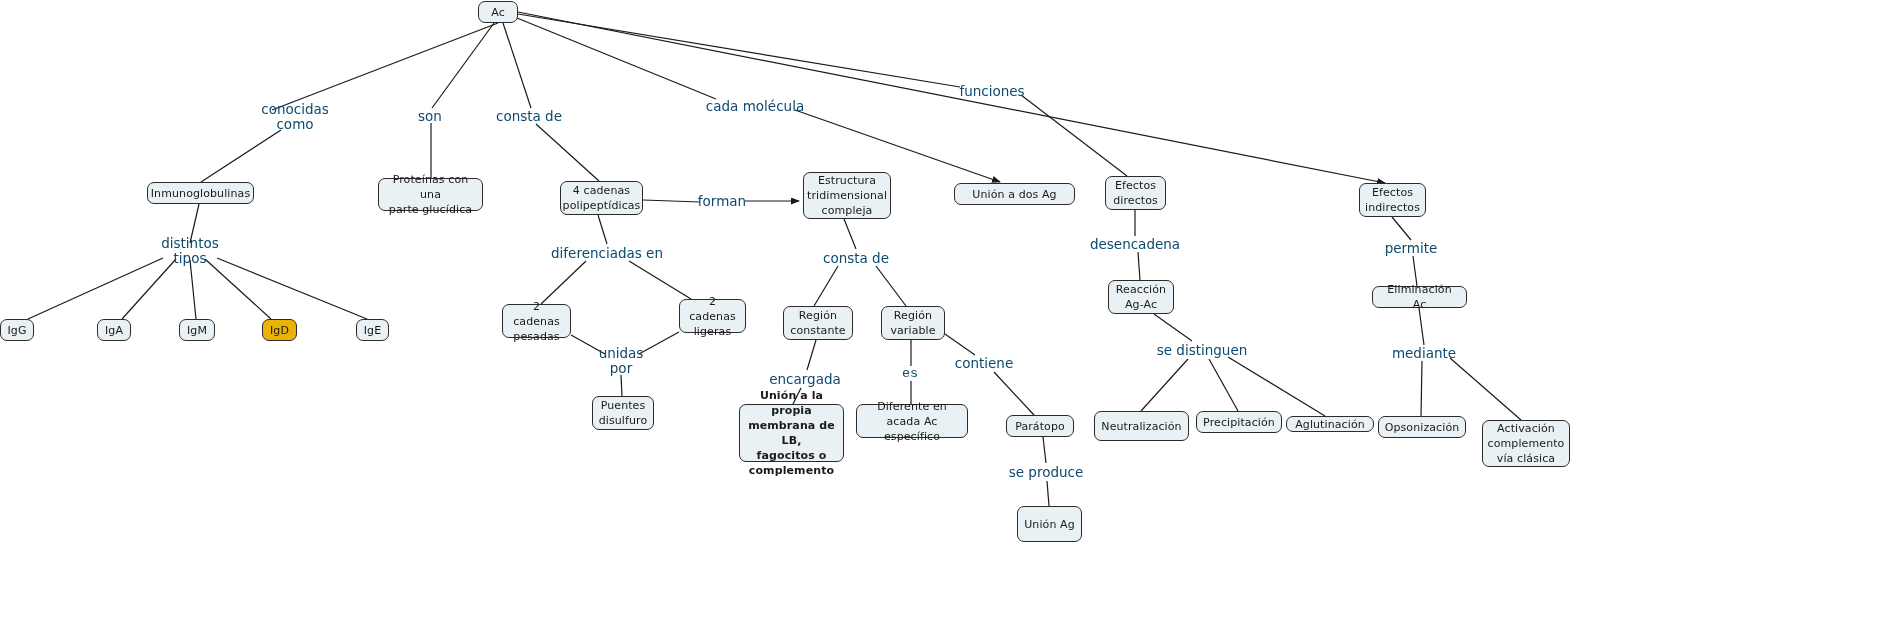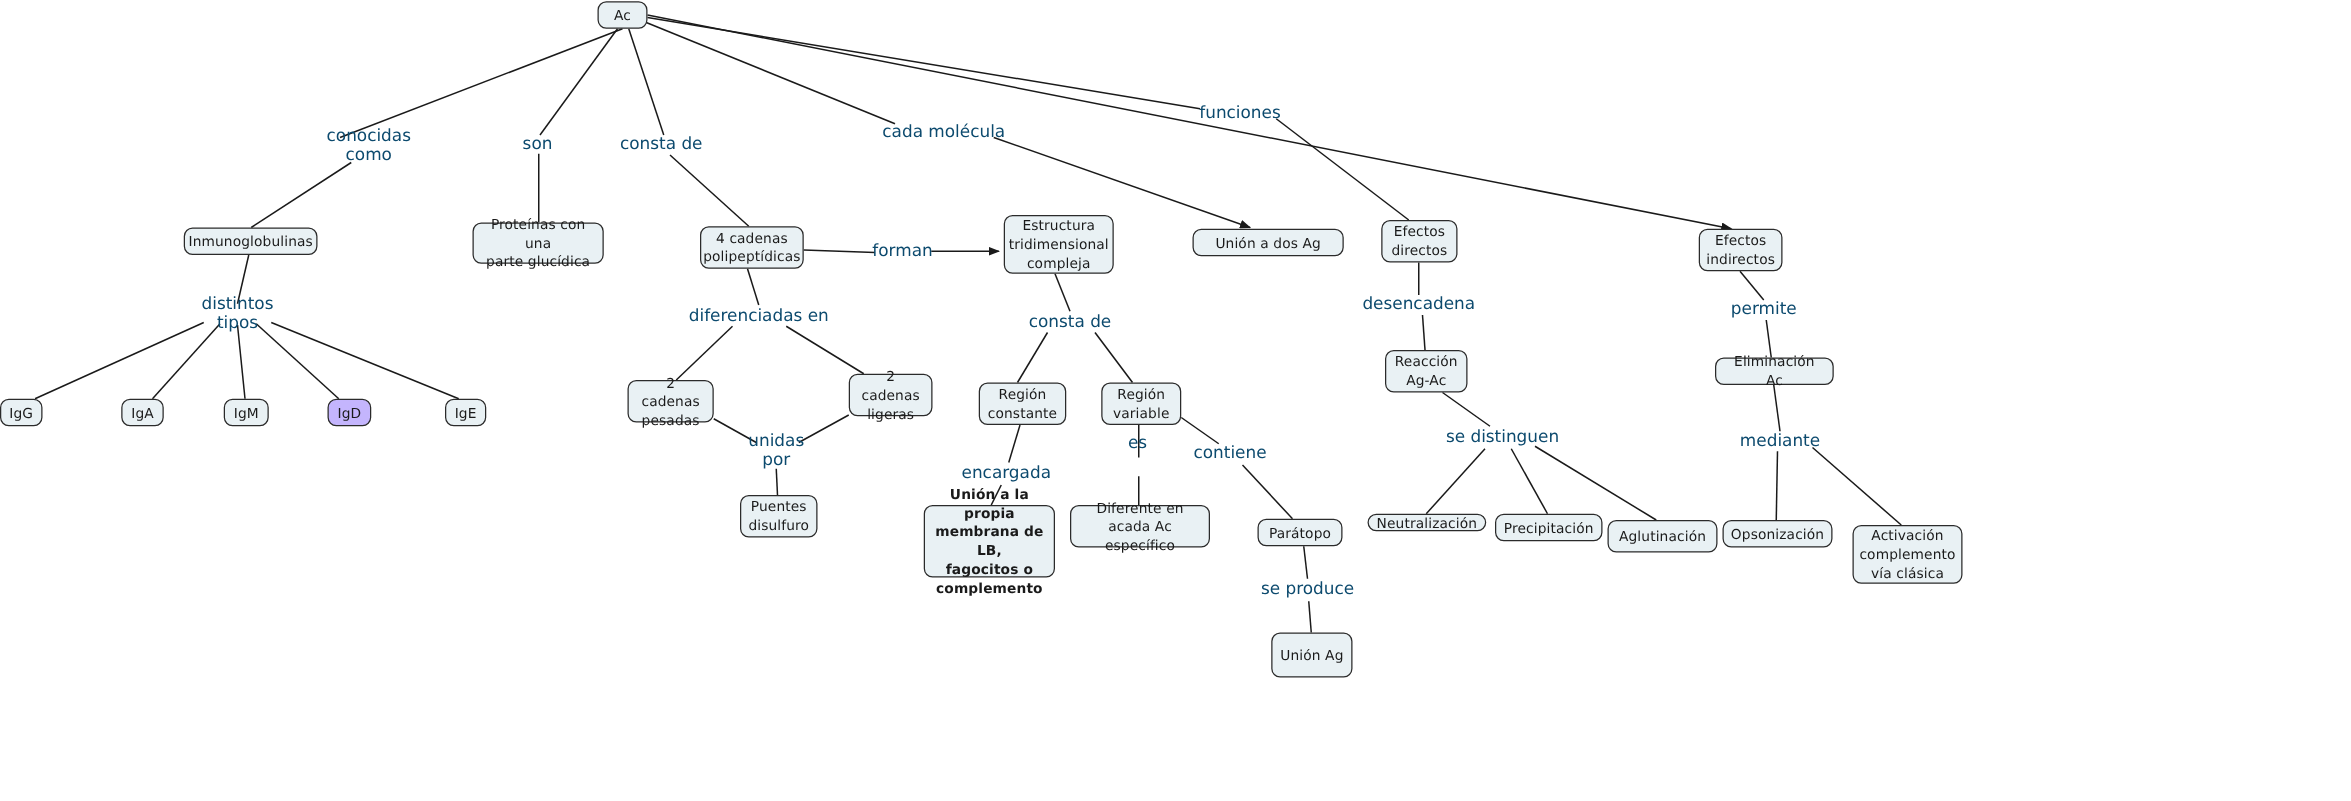--- a/index.html
+++ b/index.html
@@ -116,21 +116,21 @@
         <polyline points="1450,358 1521,420" fill="none" stroke="#1a1a1a" stroke-width="1.2"></polyline>
       </g>
   </svg>
 
   <div id="nodes-group">
       <div class="node" style="left: 478px; top: 1px; width: 40px; height: 22px; background: rgb(233, 241, 244); border-color: rgb(43, 43, 43);">Ac</div>
       <div class="node" style="left: 147px; top: 182px; width: 107px; height: 22px; background: rgb(233, 241, 244); border-color: rgb(43, 43, 43);">Inmunoglobulinas</div>
       <div class="node" style="left: 0px; top: 319px; width: 34px; height: 22px; background: rgb(233, 241, 244); border-color: rgb(43, 43, 43);">IgG</div>
       <div class="node" style="left: 97px; top: 319px; width: 34px; height: 22px; background: rgb(233, 241, 244); border-color: rgb(43, 43, 43);">IgA</div>
       <div class="node" style="left: 179px; top: 319px; width: 36px; height: 22px; background: rgb(233, 241, 244); border-color: rgb(43, 43, 43);">IgM</div>
-      <div class="node" style="left: 262px; top: 319px; width: 35px; height: 22px; background: #c4b5fd; border-color: rgb(43, 43, 43);">IgD</div>
+      <div class="node" style="left: 262px; top: 319px; width: 35px; height: 22px; background: #eab308; border-color: rgb(43, 43, 43);">IgD</div>
       <div class="node" style="left: 356px; top: 319px; width: 33px; height: 22px; background: rgb(233, 241, 244); border-color: rgb(43, 43, 43);">IgE</div>
       <div class="node" style="left: 378px; top: 178px; width: 105px; height: 33px; background: rgb(233, 241, 244); border-color: rgb(43, 43, 43);">Proteínas con una
 parte glucídica</div>
       <div class="node" style="left: 560px; top: 181px; width: 83px; height: 34px; background: rgb(233, 241, 244); border-color: rgb(43, 43, 43);">4 cadenas
 polipeptídicas</div>
       <div class="node" style="left: 502px; top: 304px; width: 69px; height: 34px; background: rgb(233, 241, 244); border-color: rgb(43, 43, 43);">2 cadenas
 pesadas</div>
       <div class="node" style="left: 679px; top: 299px; width: 67px; height: 34px; background: rgb(233, 241, 244); border-color: rgb(43, 43, 43);">2 cadenas
 ligeras</div>
       <div class="node" style="left: 592px; top: 396px; width: 62px; height: 34px; background: rgb(233, 241, 244); border-color: rgb(43, 43, 43);">Puentes
@@ -148,23 +148,23 @@
 complemento</div>
       <div class="node" style="left: 856px; top: 404px; width: 112px; height: 34px; background: rgb(233, 241, 244); border-color: rgb(43, 43, 43);">Diferente en
 acada Ac específico</div>
       <div class="node" style="left: 1006px; top: 415px; width: 68px; height: 22px; background: rgb(233, 241, 244); border-color: rgb(43, 43, 43);">Parátopo</div>
       <div class="node" style="left: 1017px; top: 506px; width: 65px; height: 36px; background: rgb(233, 241, 244); border-color: rgb(43, 43, 43);">Unión Ag</div>
       <div class="node" style="left: 954px; top: 183px; width: 121px; height: 22px; background: rgb(233, 241, 244); border-color: rgb(43, 43, 43);">Unión a dos Ag</div>
       <div class="node" style="left: 1105px; top: 176px; width: 61px; height: 34px; background: rgb(233, 241, 244); border-color: rgb(43, 43, 43);">Efectos
 directos</div>
       <div class="node" style="left: 1108px; top: 280px; width: 66px; height: 34px; background: rgb(233, 241, 244); border-color: rgb(43, 43, 43);">Reacción
 Ag-Ac</div>
-      <div class="node" style="left: 1094px; top: 411px; width: 95px; height: 14px; background: rgb(233, 241, 244); border-color: rgb(43, 43, 43);">Neutralización</div>
+      <div class="node" style="left: 1094px; top: 411px; width: 95px; height: 30px; background: rgb(233, 241, 244); border-color: rgb(43, 43, 43);">Neutralización</div>
       <div class="node" style="left: 1196px; top: 411px; width: 86px; height: 22px; background: rgb(233, 241, 244); border-color: rgb(43, 43, 43);">Precipitación</div>
-      <div class="node" style="left: 1286px; top: 416px; width: 88px; height: 26px; background: rgb(233, 241, 244); border-color: rgb(43, 43, 43);">Aglutinación</div>
+      <div class="node" style="left: 1286px; top: 416px; width: 88px; height: 16px; background: rgb(233, 241, 244); border-color: rgb(43, 43, 43);">Aglutinación</div>
       <div class="node" style="left: 1359px; top: 183px; width: 67px; height: 34px; background: rgb(233, 241, 244); border-color: rgb(43, 43, 43);">Efectos
 indirectos</div>
       <div class="node" style="left: 1372px; top: 286px; width: 95px; height: 22px; background: rgb(233, 241, 244); border-color: rgb(43, 43, 43);">Eliminación Ac</div>
       <div class="node" style="left: 1378px; top: 416px; width: 88px; height: 22px; background: rgb(233, 241, 244); border-color: rgb(43, 43, 43);">Opsonización</div>
       <div class="node" style="left: 1482px; top: 420px; width: 88px; height: 47px; background: rgb(233, 241, 244); border-color: rgb(43, 43, 43);">Activación
 complemento
 vía clásica</div>
     </div>
   <div id="labels-group">
       <div class="link-label" style="left: 295px; top: 117px;">conocidas
@@ -174,21 +174,21 @@
       <div class="link-label" style="left: 755px; top: 106px;">cada molécula</div>
       <div class="link-label" style="left: 992px; top: 91px;">funciones</div>
       <div class="link-label" style="left: 190px; top: 251px;">distintos
 tipos</div>
       <div class="link-label" style="left: 722px; top: 201px;">forman</div>
       <div class="link-label" style="left: 607px; top: 253px;">diferenciadas en</div>
       <div class="link-label" style="left: 621px; top: 361px;">unidas
 por</div>
       <div class="link-label" style="left: 856px; top: 258px;">consta de</div>
       <div class="link-label" style="left: 805px; top: 379px;">encargada</div>
-      <div class="link-label" style="left: 910px; top: 355px;">es</div>
+      <div class="link-label" style="left: 910px; top: 373px; font-family: Liberation Mono, monospace;">es</div>
       <div class="link-label" style="left: 984px; top: 363px;">contiene</div>
       <div class="link-label" style="left: 1046px; top: 472px;">se produce</div>
       <div class="link-label" style="left: 1135px; top: 244px;">desencadena</div>
       <div class="link-label" style="left: 1202px; top: 350px;">se distinguen</div>
       <div class="link-label" style="left: 1411px; top: 248px;">permite</div>
       <div class="link-label" style="left: 1424px; top: 353px;">mediante</div>
     </div>
 
 </div>
 

